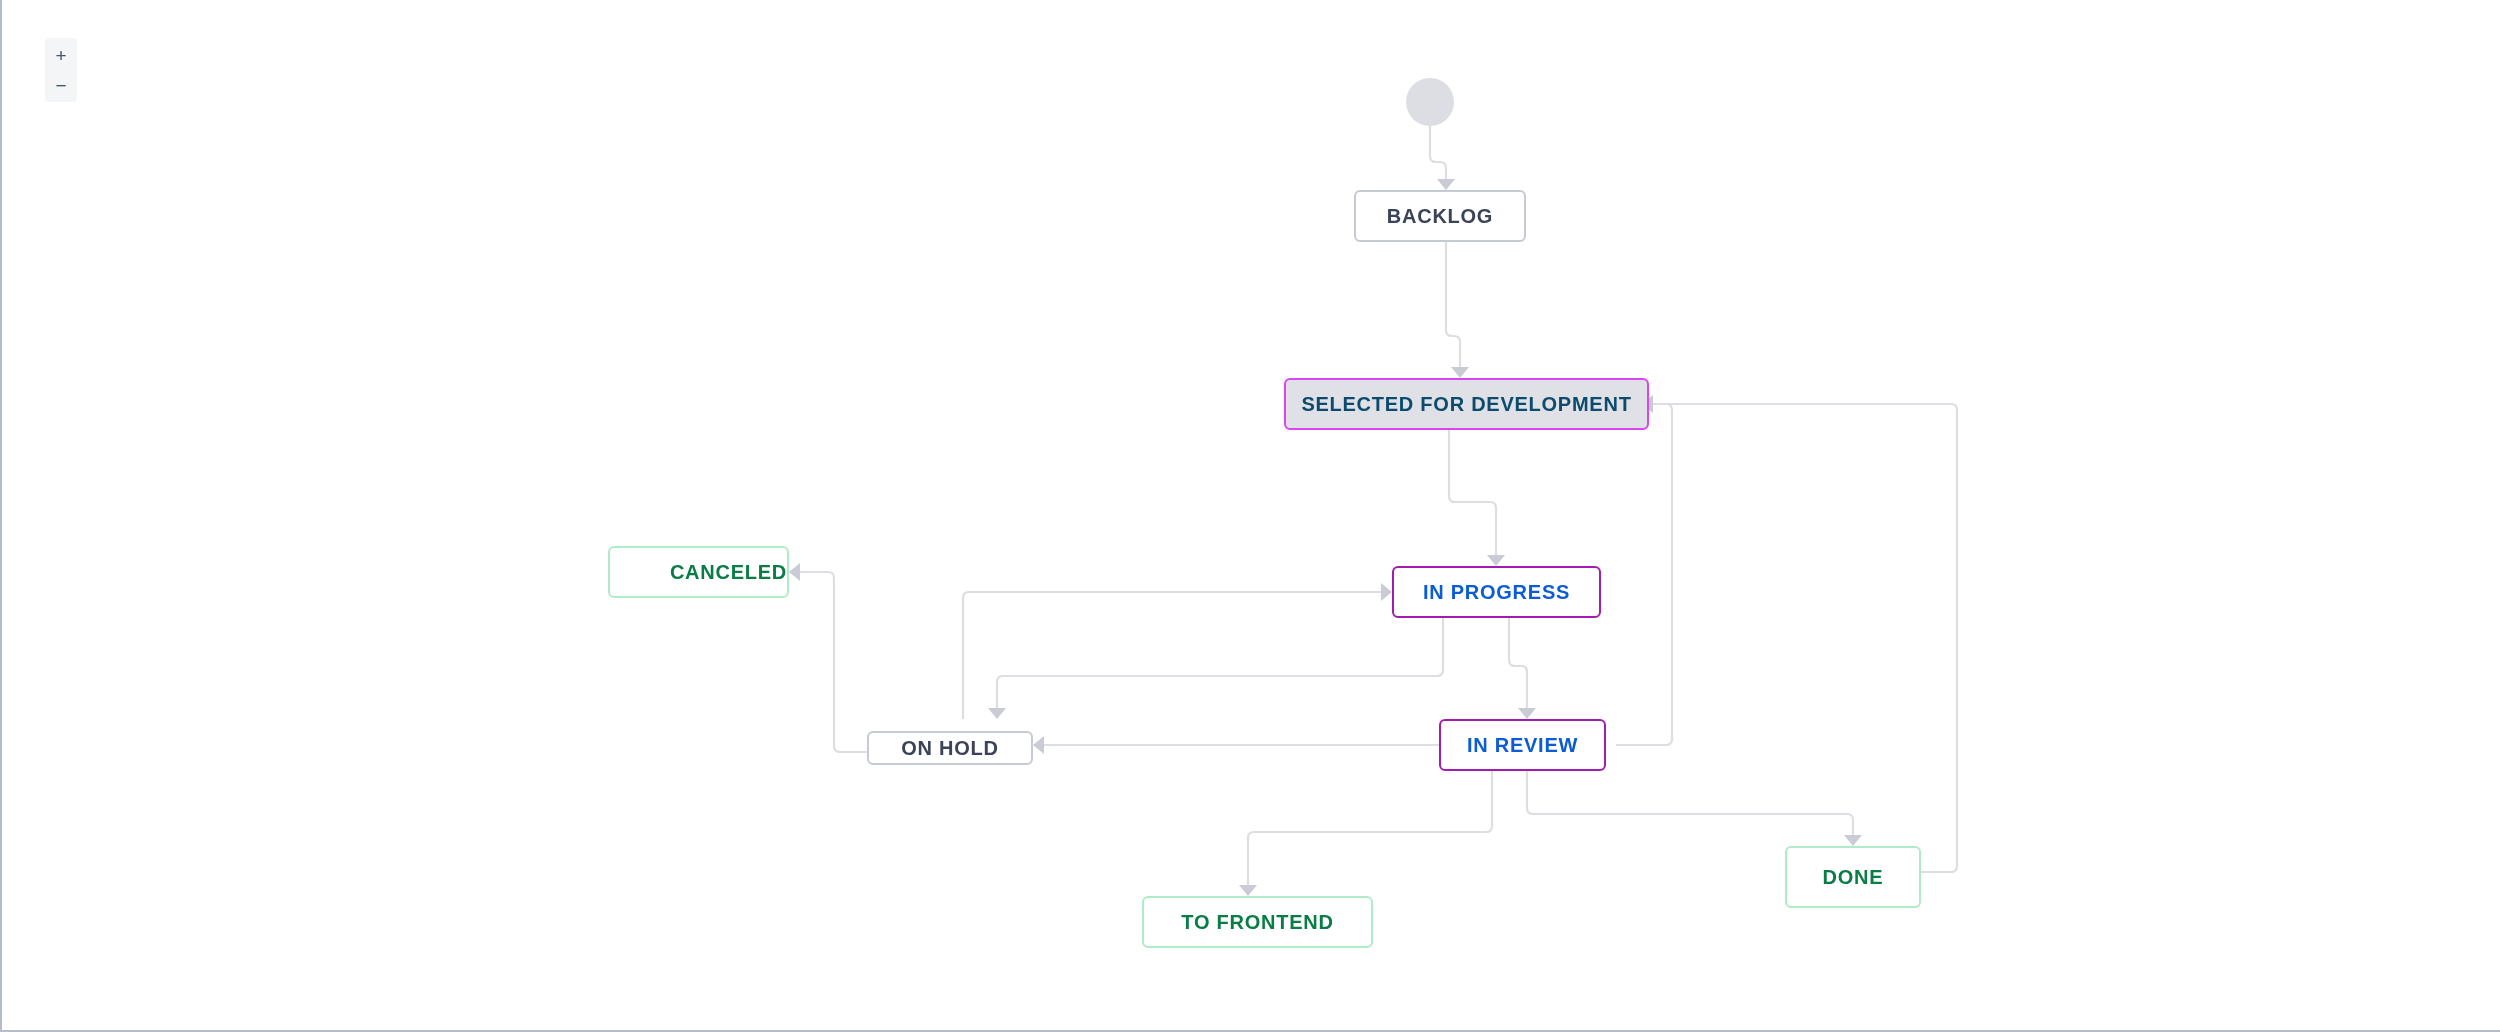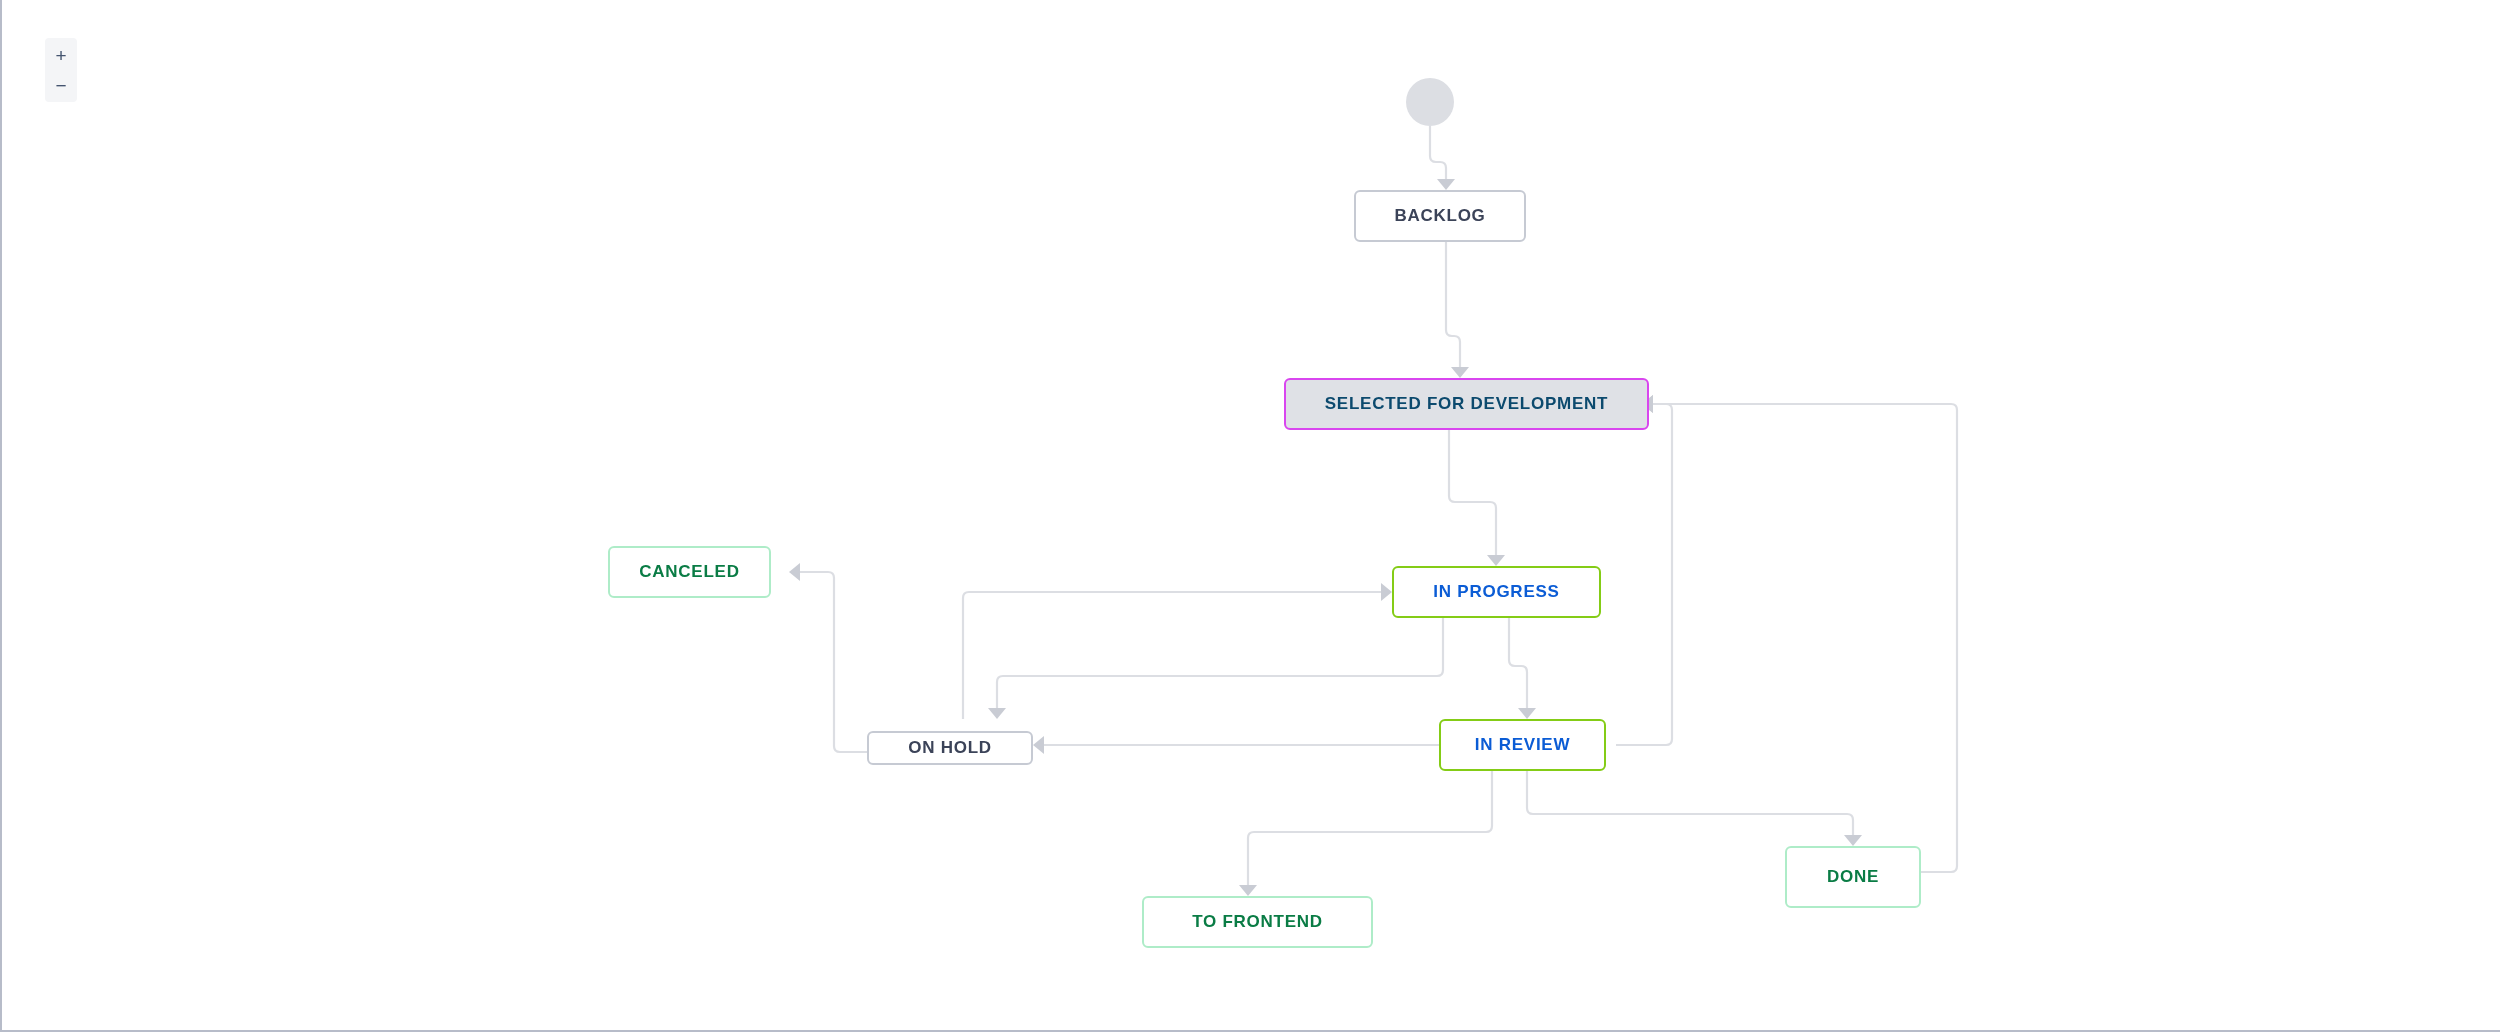--- a/index.html
+++ b/index.html
@@ -70,39 +70,39 @@
   
   .node {
     position: absolute;
     box-sizing: border-box;
     display: flex;
     align-items: center;
     justify-content: center;
     border-radius: 6px;
     font-weight: bold;
     letter-spacing: 0.75px;
-    font-size: 17px;
+    font-size: 20px;
     white-space: nowrap;
     z-index: 20;
     cursor: pointer;
     background: #ffffff;
     user-select: none;
   }
   .node.t-neutral {
     border: 2px solid #c6cad3;
     color: #3b4358;
   }
   .node.t-active {
     border: 2px solid #d946ef;
     background: #dfe1e6;
     color: #0c4a6e;
     margin-left: 17px;
   }
   .node.t-blue {
-    border: 2px solid #84cc16;
+    border: 2px solid #a21caf;
     color: #0b5cd5;
   }
   .node.t-green {
     border: 2px solid #aeecc8;
     color: #0a7c45;
   }
   .start-node {
     position: absolute;
     border-radius: 50%;
     background: #dcdee3;
@@ -167,21 +167,21 @@
     </svg>
 
   <div id="nodes-layer">
       <div class="start-node" style="left: 1404px; top: 78px; width: 48px; height: 48px; background: rgb(220, 222, 227);"></div>
       <div class="node t-neutral" style="left: 1352px; top: 190px; width: 172px; height: 52px;">
         <span>BACKLOG</span>
       </div>
       <div class="node t-active" style="left: 1265px; top: 378px; width: 365px; height: 52px;">
         <span>SELECTED FOR DEVELOPMENT</span>
       </div>
-      <div class="node t-green" style="left: 606px; top: 546px; width: 163px; height: 52px;">
+      <div class="node t-green" style="left: 606px; top: 546px; width: 181px; height: 52px; justify-content: flex-end;">
         <span>CANCELED</span>
       </div>
       <div class="node t-blue" style="left: 1390px; top: 566px; width: 209px; height: 52px;">
         <span>IN PROGRESS</span>
       </div>
       <div class="node t-neutral" style="left: 865px; top: 731px; width: 166px; height: 34px;">
         <span>ON HOLD</span>
       </div>
       <div class="node t-blue" style="left: 1437px; top: 719px; width: 167px; height: 52px;">
         <span>IN REVIEW</span>

